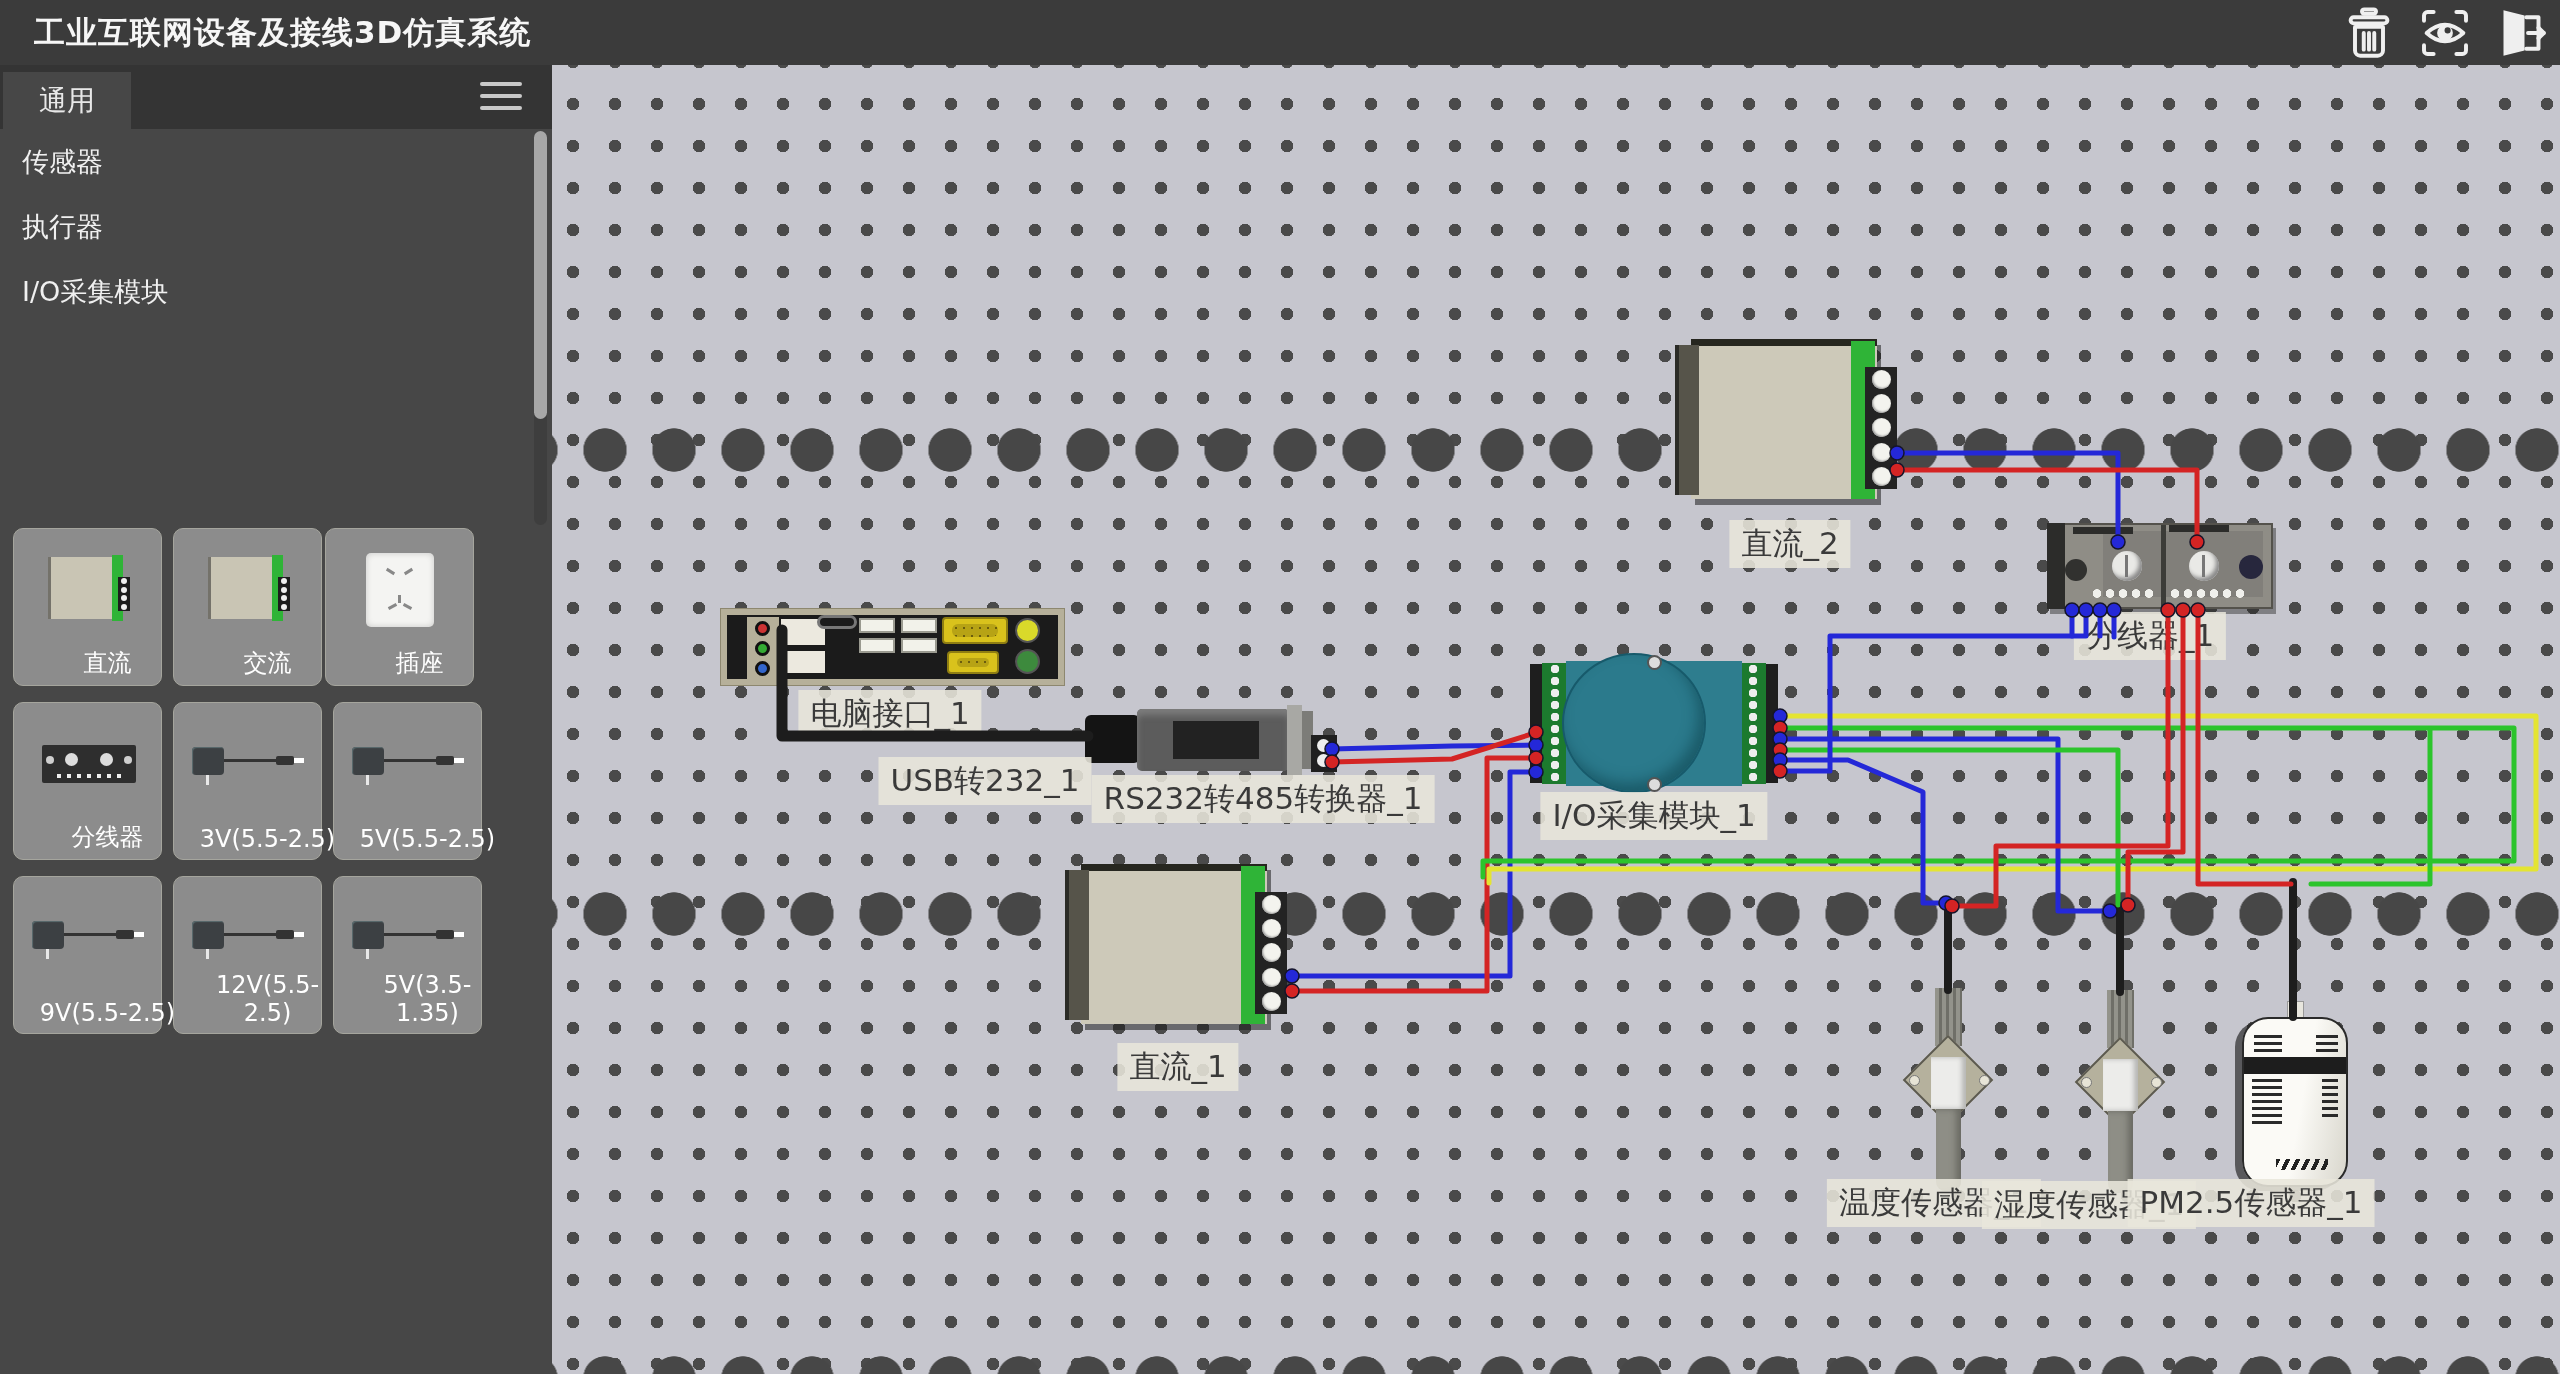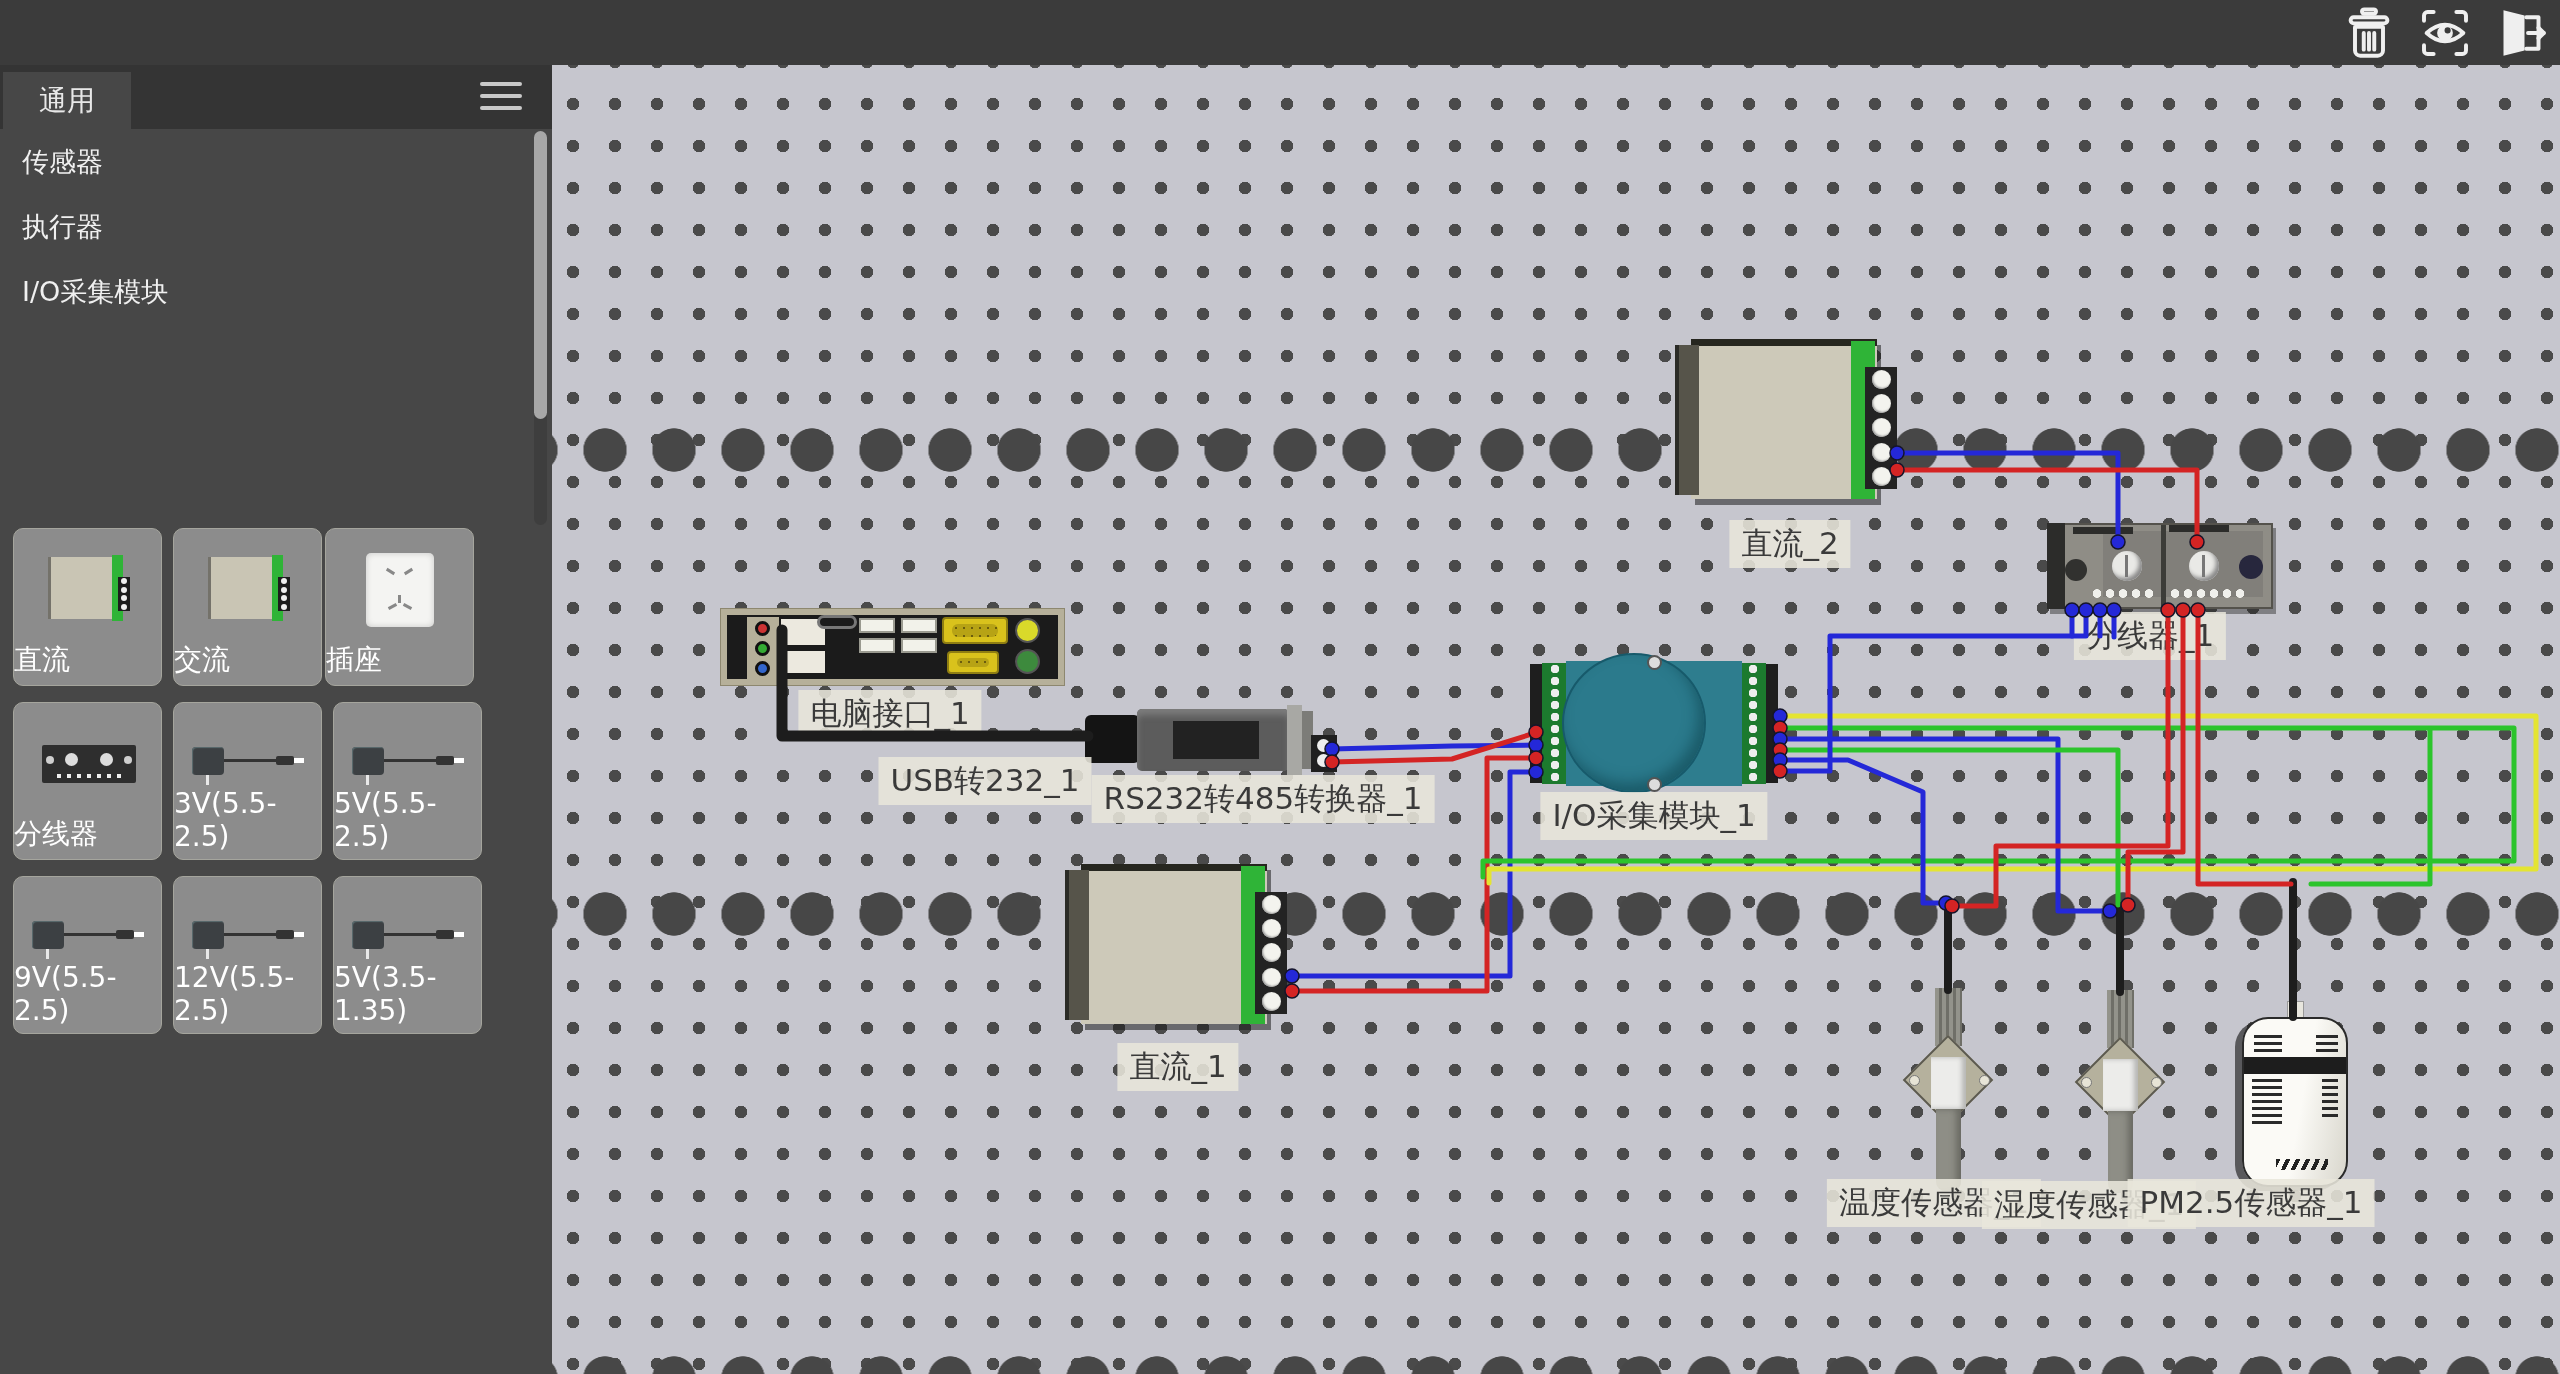--- a/index.html
+++ b/index.html
@@ -17,21 +17,21 @@
     color:#e8e8e8;font-size:28px;display:flex;align-items:center;justify-content:center;}
   .hamburger{position:absolute;right:30px;top:17px;width:42px;height:30px;cursor:pointer;}
   .hamburger i{display:block;height:4px;background:#c9c9c9;margin-bottom:8px;border-radius:2px;}
   .menu{position:absolute;left:0;top:64px;width:536px;}
   .menu-item{height:65px;line-height:65px;padding-left:22px;color:#f0f0f0;font-size:27px;cursor:pointer;}
   .sb-track{position:absolute;right:5px;top:66px;width:13px;height:394px;background:#3e3e3e;border-radius:7px;}
   .sb-thumb{position:absolute;left:0;top:0;width:13px;height:288px;background:#a8a8a8;border-radius:7px;}
   .tiles{position:absolute;left:13px;top:463px;width:470px;}
   .tile{position:absolute;width:149px;height:158px;background:#8c8c8c;border:1px solid #a5a59d;
     border-radius:10px;cursor:pointer;box-sizing:border-box;}
-  .tile .tlabel{position:absolute;bottom:6px;width:100%;text-align:left;color:#fff;font-size:28px;}
+  .tile .tlabel{position:absolute;bottom:6px;width:100%;text-align:center;color:#fff;font-size:24px;margin-left:20px;}
   
   .g-dc{position:absolute;left:34px;top:26px;width:80px;height:66px;}
   .g-dc .b{position:absolute;left:0;top:2px;width:66px;height:62px;background:#c9c5b4;border-left:3px solid #74726a;}
   .g-dc .g{position:absolute;left:64px;top:0;width:11px;height:66px;background:#2fb437;}
   .g-dc .t{position:absolute;left:70px;top:22px;width:12px;height:34px;background:#1d1d1d;
     display:flex;flex-direction:column;justify-content:space-around;align-items:center;}
   .g-dc .t i{width:6px;height:6px;border-radius:50%;background:#f0f0f0;}
   .g-socket{position:absolute;left:40px;top:24px;width:68px;height:74px;background:#f4f4f2;border-radius:5px;
     box-shadow:inset 0 0 6px rgba(0,0,0,.18);}
   .g-socket i{position:absolute;background:#888;}
@@ -134,20 +134,21 @@
     border-radius:26px;border:2px solid #2a2a2a;box-sizing:border-box;box-shadow:-7px 4px 0 rgba(30,30,30,.65);}
   .pm .band{position:absolute;left:2px;top:44px;width:102px;height:17px;background:#1d1d1d;}
   .pm .vent{position:absolute;background:repeating-linear-gradient(180deg,#2a2a2a 0 3px,transparent 3px 7px);}
   .pm .hatch{position:absolute;left:34px;top:146px;width:52px;height:11px;
     background:repeating-linear-gradient(115deg,#222 0 4px,transparent 4px 9px);}
 </style>
 </head>
 <body>
 
 <header class="topbar">
+  <div class="title">工业互联网设备及接线3D仿真系统</div>
   <div class="actions">
     <div class="tb-icon">
       <svg width="56" height="56" viewBox="0 0 64 64" fill="none" stroke="#efefef" stroke-width="4.5" stroke-linecap="round" stroke-linejoin="round">
         <rect x="24" y="5" width="16" height="5" rx="2.5"></rect>
         <rect x="11" y="14" width="42" height="7" rx="3.5"></rect>
         <path d="M16 25 h32 v27 a6 6 0 0 1 -6 6 h-20 a6 6 0 0 1 -6 -6 z"></path>
         <line x1="26" y1="32" x2="26" y2="51"></line>
           <line x1="32" y1="32" x2="32" y2="51"></line>
           <line x1="38" y1="32" x2="38" y2="51"></line>
       </svg>

